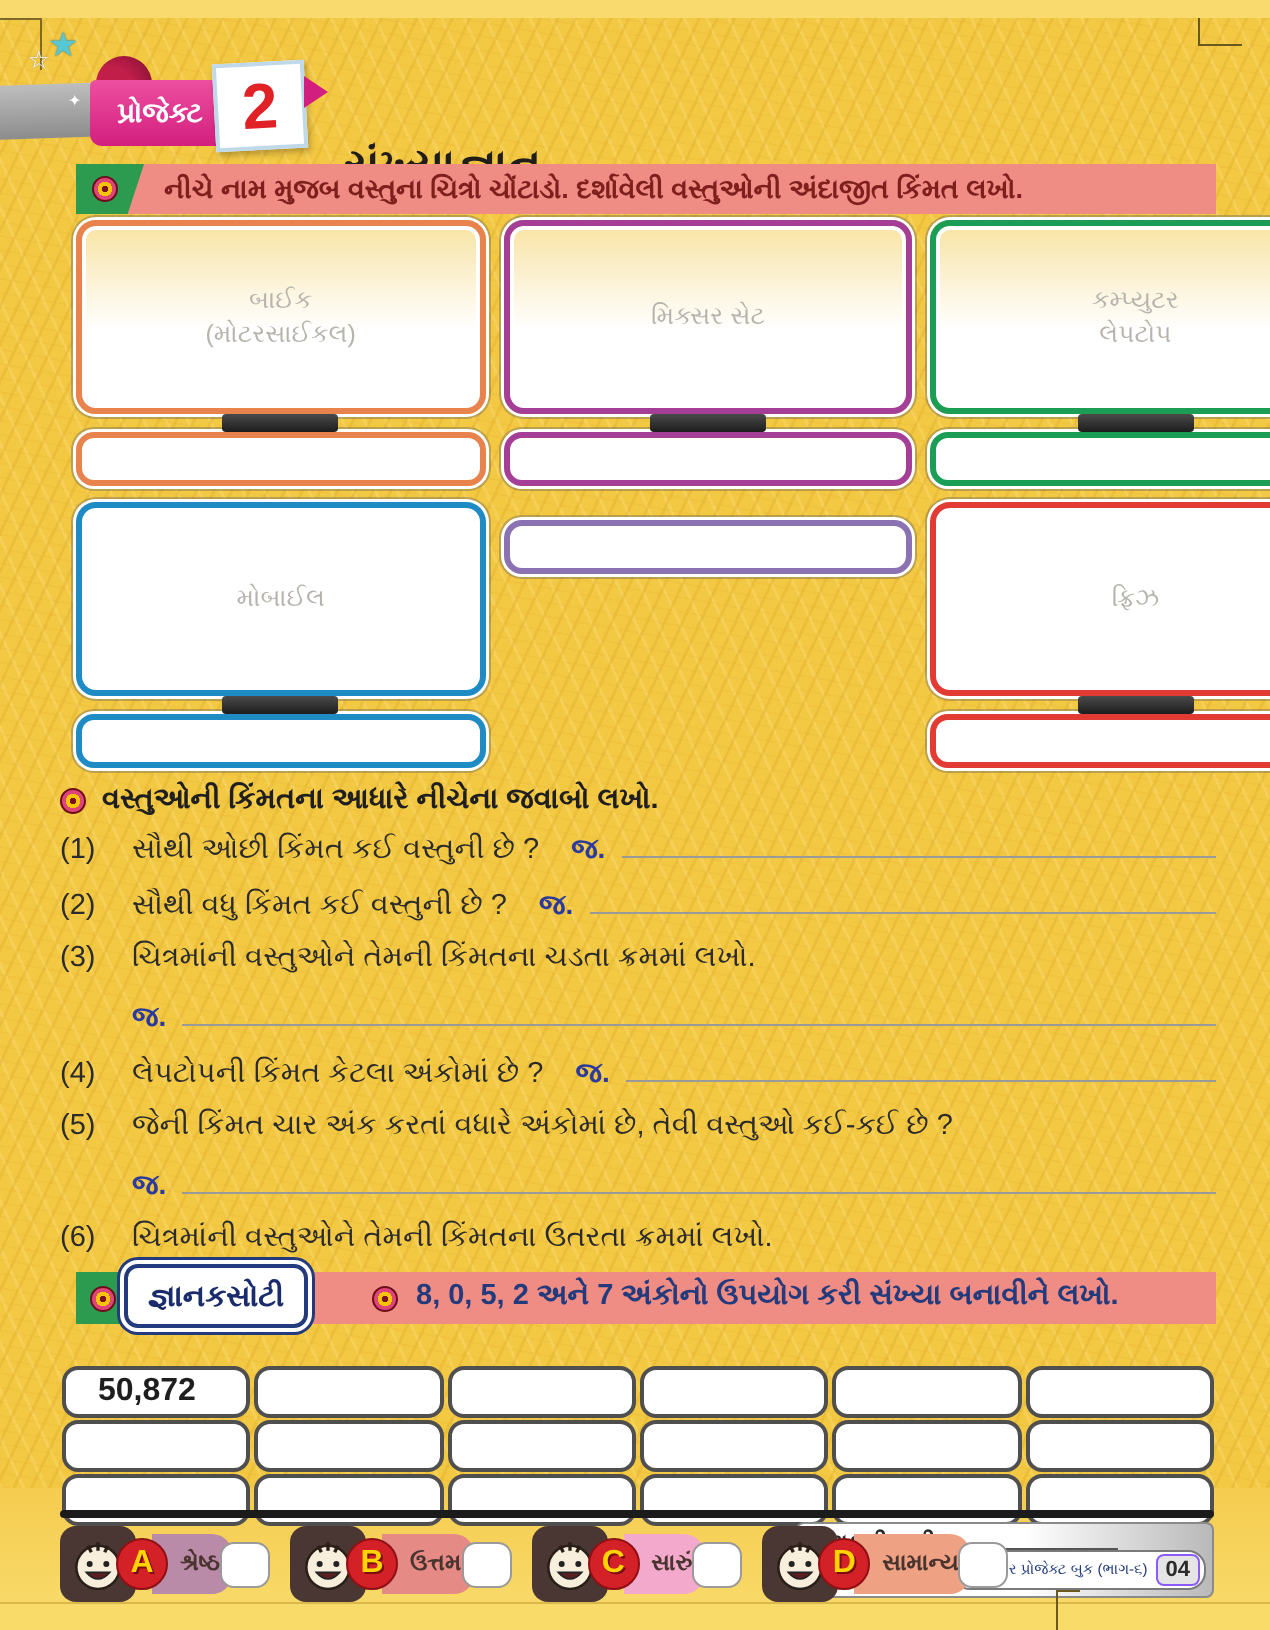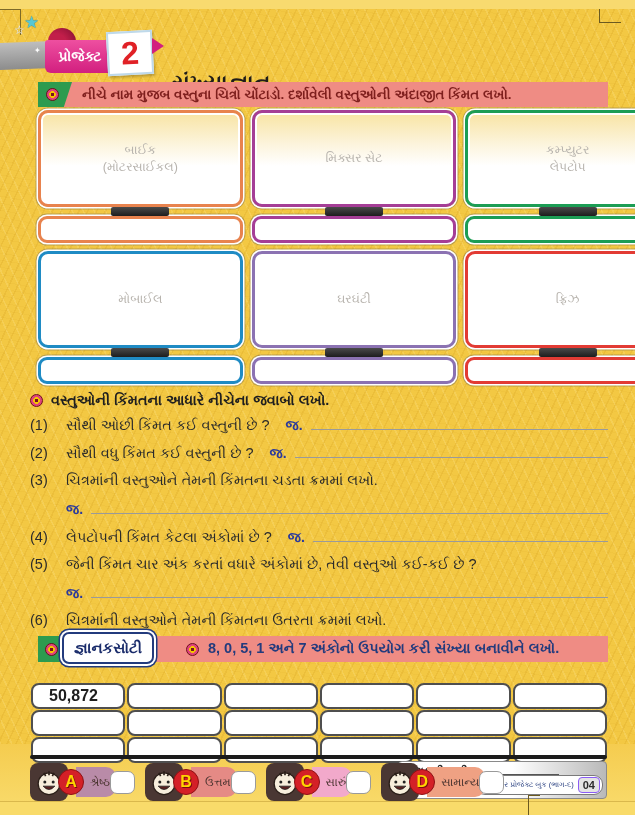--- a/index.html
+++ b/index.html
@@ -76,21 +76,21 @@
   
   .gk-table{position:absolute;left:31px;top:667px;width:576px;display:grid;grid-template-columns:repeat(6,1fr);gap:1px 2px;margin-top:16px;}
   .gk-cell{height:26px;background:#fff;border:2px solid #4f4f4f;border-radius:8px;display:flex;align-items:center;padding-left:16px;font-size:16px;font-weight:bold;color:#1e1e1e;}
 
   
   .footer-rule{position:absolute;left:30px;top:755px;width:577px;height:3.5px;background:#1b1b1b;border-radius:2px;}
   .badges{position:absolute;left:30px;top:762px;display:flex;gap:10px;align-items:center;}
   .badge{position:relative;display:flex;align-items:center;height:40px;}
   .badge-face{width:38px;height:38px;border-radius:8px;background:#4A3733;display:flex;align-items:center;justify-content:center;z-index:2;}
   .badge-letter{width:26px;height:26px;border-radius:50%;background:#D42027;border:1.5px solid #8E1014;color:#FFD400;font-weight:bold;font-size:16px;display:flex;align-items:center;justify-content:center;margin-left:-10px;z-index:3;text-shadow:1px 1px 0 #7a0d10;}
-  .badge-label{height:30px;display:flex;align-items:center;padding:0 6px 0 14px;margin-left:-8px;border-radius:0 10px 10px 0;font-size:11.5px;color:#4a3430;z-index:1;}
+  .badge-label{height:30px;display:flex;align-items:center;padding:0 6px 0 14px;margin-left:-8px;border-radius:0 10px 10px 0;font-size:11.5px;color:#4a3430;z-index:1;font-weight:bold;}
   .bl-a{background:#B98BA8;} .bl-b{background:#E58A85;} .bl-c{background:#F2A9CB;} .bl-d{background:#EFA183;}
   .badge-check{width:25px;height:23px;background:#fff;border:1.5px solid #9a9a9a;border-radius:7px;margin-left:-6px;z-index:2;}
   .sign-box{position:absolute;left:398px;top:761px;width:209px;height:38px;background:linear-gradient(90deg,#ffffff 55%,#b9b9b9 100%);border:1.5px solid #8a8a8a;border-radius:4px;padding:3px 5px;}
   .sign-row{display:flex;align-items:baseline;}
   .sign-label{font-size:11.5px;font-weight:bold;color:#2b2b2b;white-space:nowrap;}
   .sign-line{width:80px;border-bottom:1px solid #555;height:10px;margin-left:4px;}
   .book-pill{position:absolute;right:3px;bottom:3px;display:flex;align-items:center;background:#fff;border:1px solid #7a7a7a;border-radius:9px;padding:1px 2px 1px 7px;}
   .book-title{font-size:7.5px;color:#233B7D;white-space:nowrap;}
   .page-num{margin-left:4px;background:#e4e4e4;border:1px solid #8b5cf6;border-radius:4px;font-size:11px;font-weight:bold;color:#2b2b2b;padding:0 4px;line-height:14px;}
   .smiley{display:block;}
@@ -153,24 +153,20 @@
     </div>
     <div class="box-row">
       <div class="box-col">
         <div class="photo-box c-blue">
           <span class="photo-label">મોબાઈલ</span>
           <span class="clip"></span>
         </div>
         <div class="price-box c-blue"></div>
       </div>
       <div class="box-col">
-        <div class="photo-box c-purple">
-          <span class="photo-label">ઘરઘંટી</span>
-          <span class="clip"></span>
-        </div>
         <div class="price-box c-purple"></div>
       </div>
       <div class="box-col">
         <div class="photo-box c-red">
           <span class="photo-label">ફ્રિઝ</span>
           <span class="clip"></span>
         </div>
         <div class="price-box c-red"></div>
       </div>
     </div>
@@ -226,21 +222,21 @@
   </div>
 
   <div class="gk-bar">
     <div class="gk-green">
       <span class="flower"></span>
     </div>
     <div class="gk-badge">
       <span>જ્ઞાનકસોટી</span>
     </div>
     <span class="flower gk-flower2"></span>
-    <div class="gk-text">8, 0, 5, 1 અને 7 અંકોનો ઉપયોગ કરી સંખ્યા બનાવીને લખો.</div>
+    <div class="gk-text">8, 0, 5, 2 અને 7 અંકોનો ઉપયોગ કરી સંખ્યા બનાવીને લખો.</div>
   </div>
 
   <div class="gk-table">
     <div class="gk-cell">50,872</div>
     <div class="gk-cell"></div>
     <div class="gk-cell"></div>
     <div class="gk-cell"></div>
     <div class="gk-cell"></div>
     <div class="gk-cell"></div>
     <div class="gk-cell"></div>

